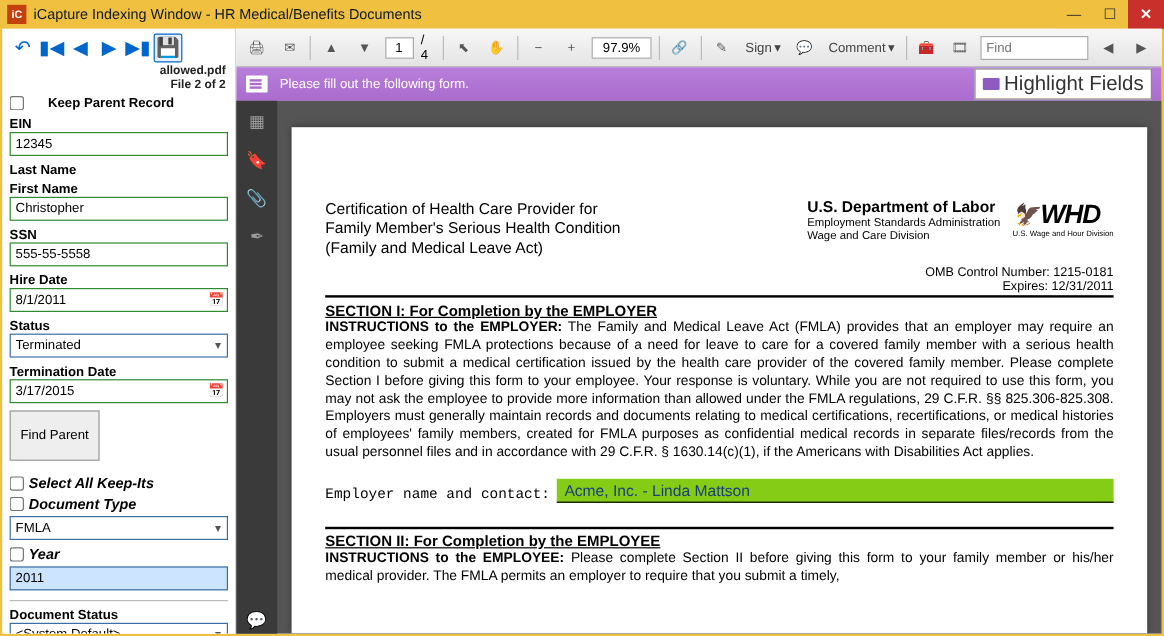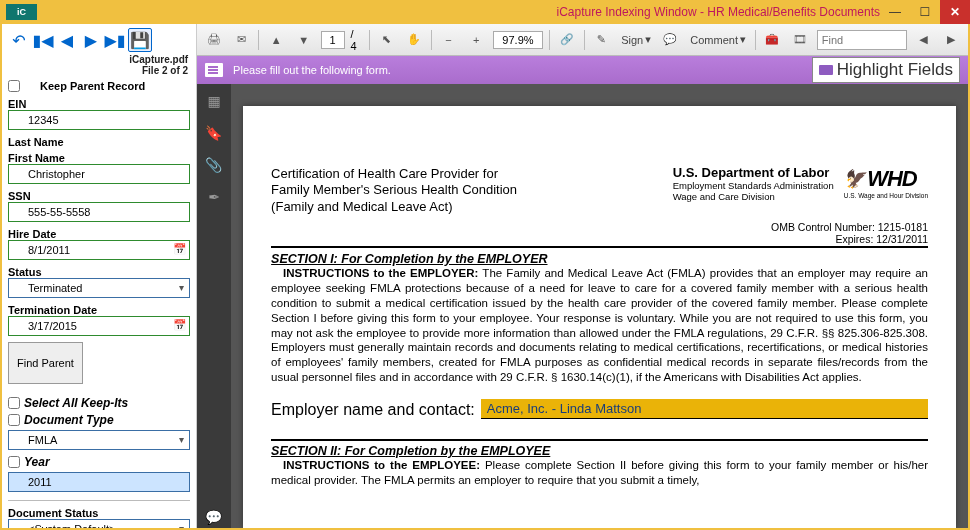--- a/index.html
+++ b/index.html
@@ -1,41 +1,41 @@
 <!DOCTYPE html>
 <html><head>
 <meta charset="utf-8">
 <style>
 * { margin: 0; padding: 0; box-sizing: border-box; font-family: "Segoe UI", Tahoma, sans-serif; }
 html, body { width: 970px; height: 530px; overflow: hidden; background: #f0c040; }
 
 
 .titlebar { height: 24px; background: #f0c040; display: flex; align-items: center; padding: 0 0 0 6px; font-size: 12px; color: #333; }
-.titlebar .icon { width: 31px; height: 16px; background: #0f766e; display: flex; align-items: center; justify-content: center; color: #fff; font-size: 9px; font-weight: bold; margin-right: 6px; }
-.titlebar .title { flex: 1; text-align: right; color: #be185d; font-size: 12px; }
+.titlebar .icon { width: 16px; height: 16px; background: #c2410c; display: flex; align-items: center; justify-content: center; color: #fff; font-size: 9px; font-weight: bold; margin-right: 6px; }
+.titlebar .title { flex: 1; text-align: left; color: #0f172a; font-size: 12px; }
 .titlebar .wincontrols { display: flex; }
 .titlebar .wincontrols div { width: 30px; height: 24px; display: flex; align-items: center; justify-content: center; font-size: 12px; cursor: pointer; }
 .titlebar .wincontrols .min, .titlebar .wincontrols .max { background: #f0c040; }
 .titlebar .wincontrols .close { background: #c9302c; color: #fff; font-weight: bold; }
 
 
 .appbody { display: flex; height: 506px; background: #fff; border: 2px solid #f0c040; border-top: none;}
 
 
 .left { width: 232px; background: #fff; border-right: 1px solid #ccc; padding: 4px 6px 0 6px; font-size: 11px; overflow: hidden; }
 .navbtns { display: flex; gap: 2px; align-items: center; margin-bottom: 2px; }
 .navbtns .nb { width: 22px; height: 22px; display: flex; align-items: center; justify-content: center; color: #0066cc; font-size: 16px; cursor: pointer; border: 1px solid transparent; }
 .navbtns .nb.save { width: 24px; height: 24px; border: 1px solid #0066cc; border-radius: 2px; background: #e8f0ff; }
 .fileinfo { text-align: right; font-size: 10px; font-weight: bold; color: #222; margin-bottom: 4px; padding-right: 2px; }
 .keepparent { display: flex; align-items: center; gap: 20px; margin: 3px 0 6px 0; }
 .keepparent input { width: 12px; height: 12px; }
 .keepparent label { font-weight: bold; font-size: 11px; }
 
 .fld-label { font-weight: bold; font-size: 11px; margin-top: 4px; display: block; }
-.fld-input { width: 100%; height: 20px; border: 1px solid #2e8b2e; padding: 2px 19px; font-size: 11px; margin-bottom: 2px; background: #fff; }
+.fld-input { width: 100%; height: 20px; border: 1px solid #2e8b2e; padding: 2px 4px; font-size: 11px; margin-bottom: 2px; background: #fff; }
 .fld-input.blue { border: 1px solid #3a6ea5; }
 .fld-input.blue-hl { border: 1px solid #3a6ea5; background: #cce4ff; }
 .datewrap { position: relative; }
 .datewrap .calicon { position: absolute; right: 3px; top: 3px; font-size: 11px; color: #666; pointer-events: none; }
 .selectwrap { position: relative; }
 .selectwrap::after { content: "▾"; position: absolute; right: 6px; top: 4px; font-size: 10px; color: #555; pointer-events: none; }
 .btn { border: 1px solid #999; background: #eee; padding: 14px 8px; font-size: 11px; margin: 4px 0; cursor: pointer; }
 
 .subsection { margin-top: 8px; }
 .chkrow { display: flex; align-items: center; gap: 4px; margin: 3px 0; }
@@ -67,26 +67,26 @@
 .pdfpage { background:#fff; width: 100%; padding: 60px 28px 10px 28px; font-family: "Times New Roman", serif; font-size: 11.5px; color:#000; position:relative; box-shadow: 0 0 6px rgba(0,0,0,0.4); }
 .pdfpage .hdr { display:flex; justify-content:space-between; align-items:flex-start; margin-bottom: 6px;}
 .pdfpage .hdr .lefttxt { font-size: 13px; line-height:1.25; }
 .pdfpage .hdr .righttxt { font-size: 13px; text-align:left; line-height:1.15;}
 .pdfpage .hdr .righttxt .dept { font-weight:bold; }
 .pdfpage .hdr .whd { margin-left:10px; text-align:center; }
 .pdfpage .hdr .whd .logo { font-size: 22px; font-weight: 900; font-style: italic; letter-spacing: -1px; display:flex; align-items:center;}
 .pdfpage .hdr .whd .logo .eagle { font-size:18px; margin-right:2px; }
 .pdfpage .hdr .whd .sm { font-size:6.5px; letter-spacing:0; }
 .pdfpage .omb { text-align:right; font-size: 10.5px; border-bottom: 2px solid #000; padding-bottom:1px; margin-bottom:4px; }
-.pdfpage .sect { font-weight:bold; text-decoration:underline; font-size:12.5px;font-style:italic; }
+.pdfpage .sect { font-weight:bold; text-decoration:underline; font-size:12.5px; }
 .pdfpage .para { text-align: justify; line-height: 1.3; margin-bottom: 10px; }
-.pdfpage .para .lead { font-weight:bold;margin-left:12px; }
+.pdfpage .para .lead { font-weight:bold; }
 .pdfpage .emprow { display:flex; align-items:flex-end; gap:6px; margin: 14px 0 20px 0;}
-.pdfpage .emprow .elabel { font-size:16px; }
-.pdfpage .emprow .efield { flex:1; border-bottom: 1px solid #000; background:#eab308; padding: 2px 6px; font-size: 13px; color:#1a3e7a; height:20px; }
+.pdfpage .emprow .elabel { font-size:12px;font-family:Liberation Mono, monospace; }
+.pdfpage .emprow .efield { flex:1; border-bottom: 1px solid #000; background:#84cc16; padding: 2px 6px; font-size: 13px; color:#1a3e7a; height:20px; }
 .pdfpage hr.thick { border:none; border-top:2px solid #000; margin-bottom:3px; }
 </style>
 </head>
 <body>
 
 <div class="titlebar">
   <div class="icon">iC</div>
   <div class="title">iCapture Indexing Window - HR Medical/Benefits Documents</div>
   <div class="wincontrols">
     <div class="min">—</div>
@@ -100,21 +100,21 @@
   <div class="left">
     <div class="navbtns">
       <div class="nb">↶</div>
       <div class="nb">▮◀</div>
       <div class="nb">◀</div>
       <div class="nb">▶</div>
       <div class="nb">▶▮</div>
       <div class="nb save">💾</div>
     </div>
     <div class="fileinfo">
-      <div>iCapture.pdf</div>
+      <div>allowed.pdf</div>
       <div>File 2 of 2</div>
     </div>
     <div class="keepparent">
       <input type="checkbox" style="">
       <label>Keep Parent Record</label>
     </div>
 
     <span class="fld-label">EIN</span>
     <input class="fld-input" value="12345" style="">
 

